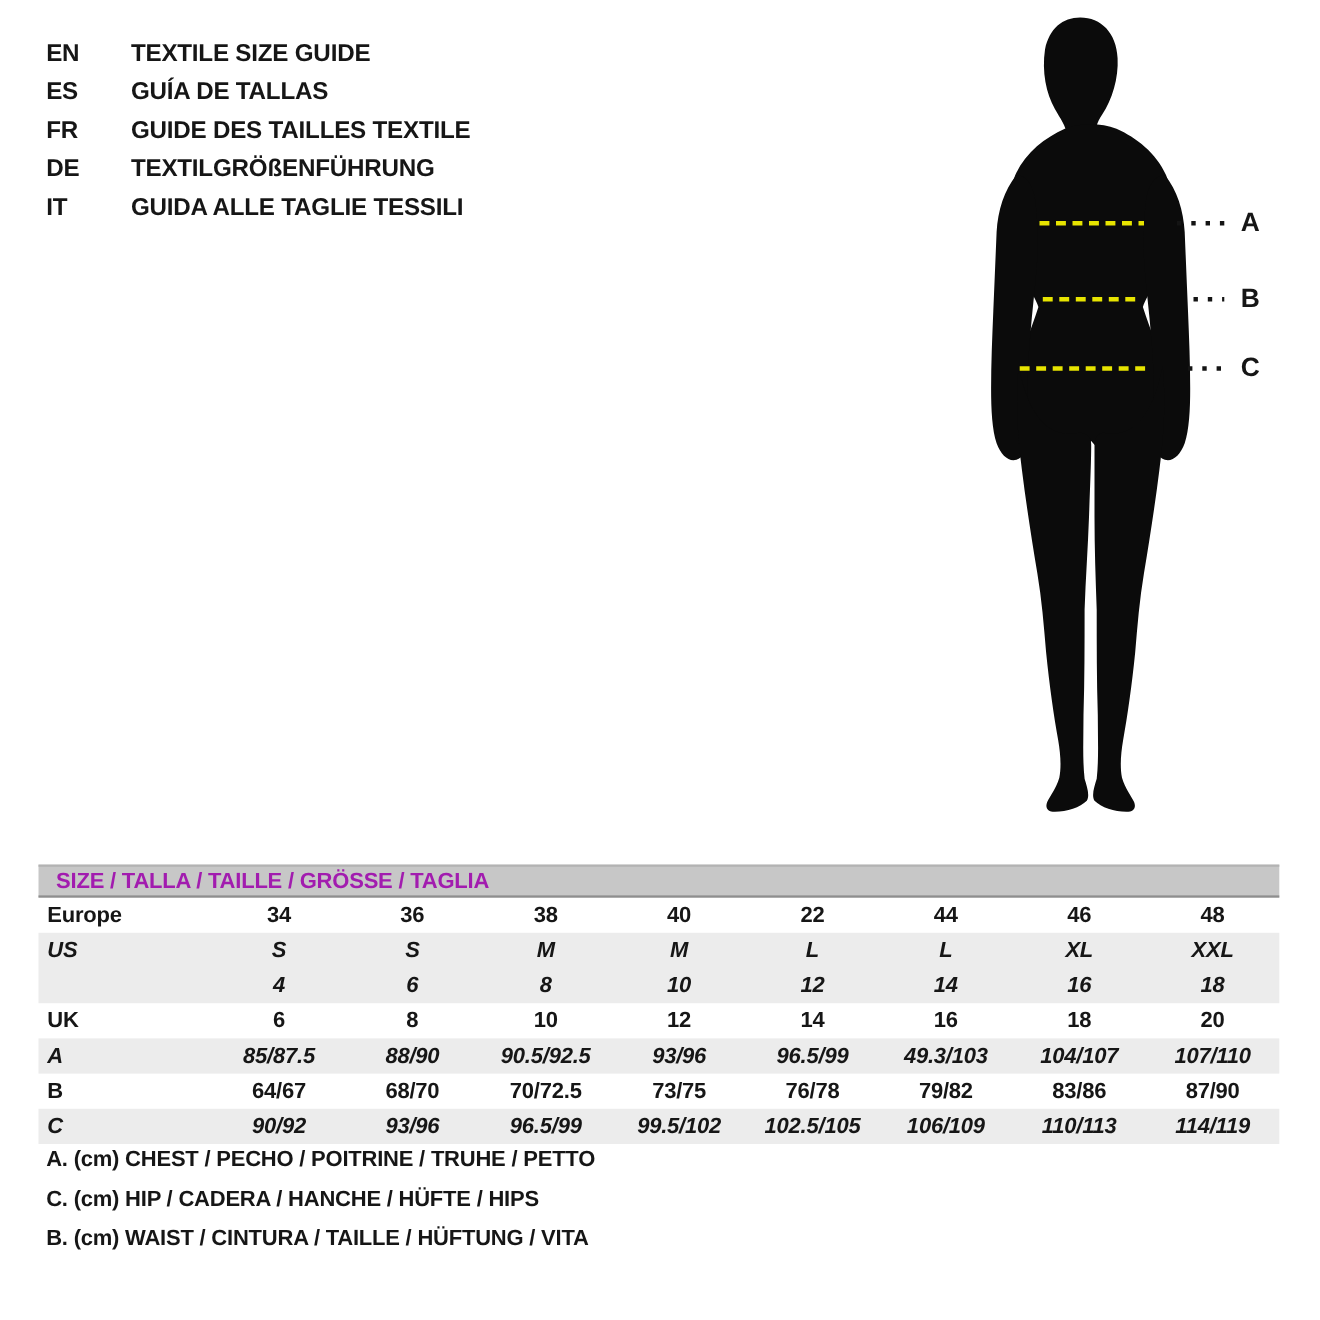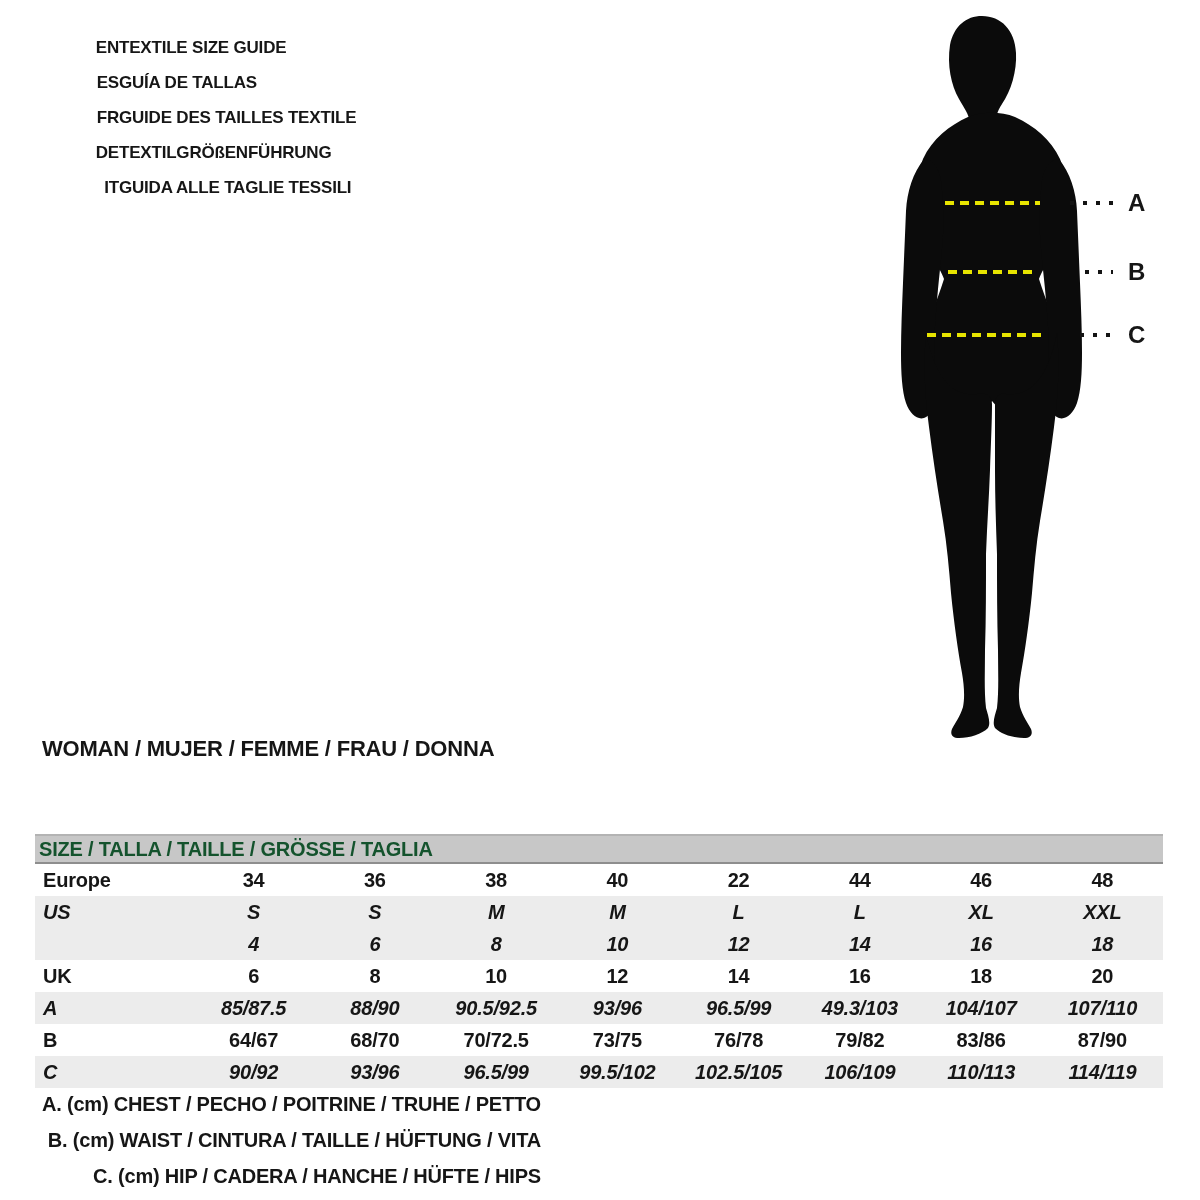--- a/index.html
+++ b/index.html
@@ -3,47 +3,47 @@
 <meta charset="utf-8">
 <style>
   html,body{margin:0;padding:0;background:#fff;}
   .page{
     position:relative;width:1200px;height:1200px;background:#fff;overflow:hidden;
     font-family:"Liberation Sans","DejaVu Sans",sans-serif;
     font-weight:bold;color:var(--text,#161616);
     letter-spacing:-0.2px;
   }
   
-  .langs{position:absolute;left:42px;top:30px;font-size:17px;text-align:right;}
+  .langs{position:absolute;left:42px;top:30px;font-size:22px;}
   .lang-row{display:flex;height:35px;align-items:center;}
   .lang-code{width:77px;}
   
   .figure-wrap{position:absolute;left:880px;top:13px;width:280px;height:732px;}
   .figure-wrap svg{display:block;width:280px;height:732px;}
   .marker{position:absolute;font-size:24px;width:30px;text-align:left;}
   .marker-a{left:1128px;top:189px;}
   .marker-b{left:1128px;top:258px;}
   .marker-c{left:1128px;top:321px;}
   
   .section-title{position:absolute;left:42px;top:736px;font-size:22px;}
   
   .size-table{position:absolute;left:35px;top:786px;width:1128px;font-size:20px;}
   .t-header{
     height:26px;line-height:26px;
     background:var(--header-bg,#c7c7c7);
     border-top:2px solid #b3b3b3;border-bottom:2px solid #8e8e8e;
-    padding-left:4px;color:#14532d;margin-top:48px;
+    padding-left:16px;color:#a21caf;
   }
   .t-row{display:flex;height:32px;line-height:32px;}
   .t-row.shaded{background:var(--row-shade,#ececec);font-style:italic;}
   .t-label{width:150px;padding-left:8px;}
   .cells{flex:1;display:flex;}
   .cell{flex:1;text-align:center;}
   
-  .notes{position:absolute;left:42px;top:1086px;font-size:20px;text-align:right;}
+  .notes{position:absolute;left:42px;top:1036px;font-size:20px;}
   .note-line{height:36px;line-height:36px;}
 </style>
 </head>
 <body>
 
 <div class="page" style="--silhouette: #0b0b0b; --dash-yellow: #e7e400; --dash-black: #141414; --header-bg: #c7c7c7; --row-shade: #ececec; --text: #161616;">
 
   <div class="langs">
 
       <div class="lang-row">
@@ -92,21 +92,20 @@
         <line x1="190" y1="190" x2="233" y2="190" stroke-dasharray="4 9"></line>
         <line x1="205" y1="259" x2="233" y2="259" stroke-dasharray="4 9"></line>
         <line x1="200" y1="322" x2="233" y2="322" stroke-dasharray="4 9"></line>
       </g>
     </svg>
   </div>
   <span class="marker marker-a">A</span>
   <span class="marker marker-b">B</span>
   <span class="marker marker-c">C</span>
 
-  <div class="section-title">WOMAN / MUJER / FEMME / FRAU / DONNA</div>
 
   <div class="size-table">
     <div class="t-header">SIZE / TALLA / TAILLE / GRÖSSE / TAGLIA</div>
 
       <div class="t-row">
         <span class="t-label">Europe</span>
         <span class="cells">
           <span class="cell">34</span>
           <span class="cell">36</span>
           <span class="cell">38</span>
@@ -201,19 +200,19 @@
           <span class="cell">114/119</span>
         </span>
       </div>
 
   </div>
 
   <div class="notes">
 
       <div class="note-line">A. (cm) CHEST / PECHO / POITRINE / TRUHE / PETTO</div>
 
+      <div class="note-line">C. (cm) HIP / CADERA / HANCHE / HÜFTE / HIPS</div>
+
       <div class="note-line">B. (cm) WAIST / CINTURA / TAILLE / HÜFTUNG / VITA</div>
 
-      <div class="note-line">C. (cm) HIP / CADERA / HANCHE / HÜFTE / HIPS</div>
-
   </div>
 
 </div>
 
 </body></html>

